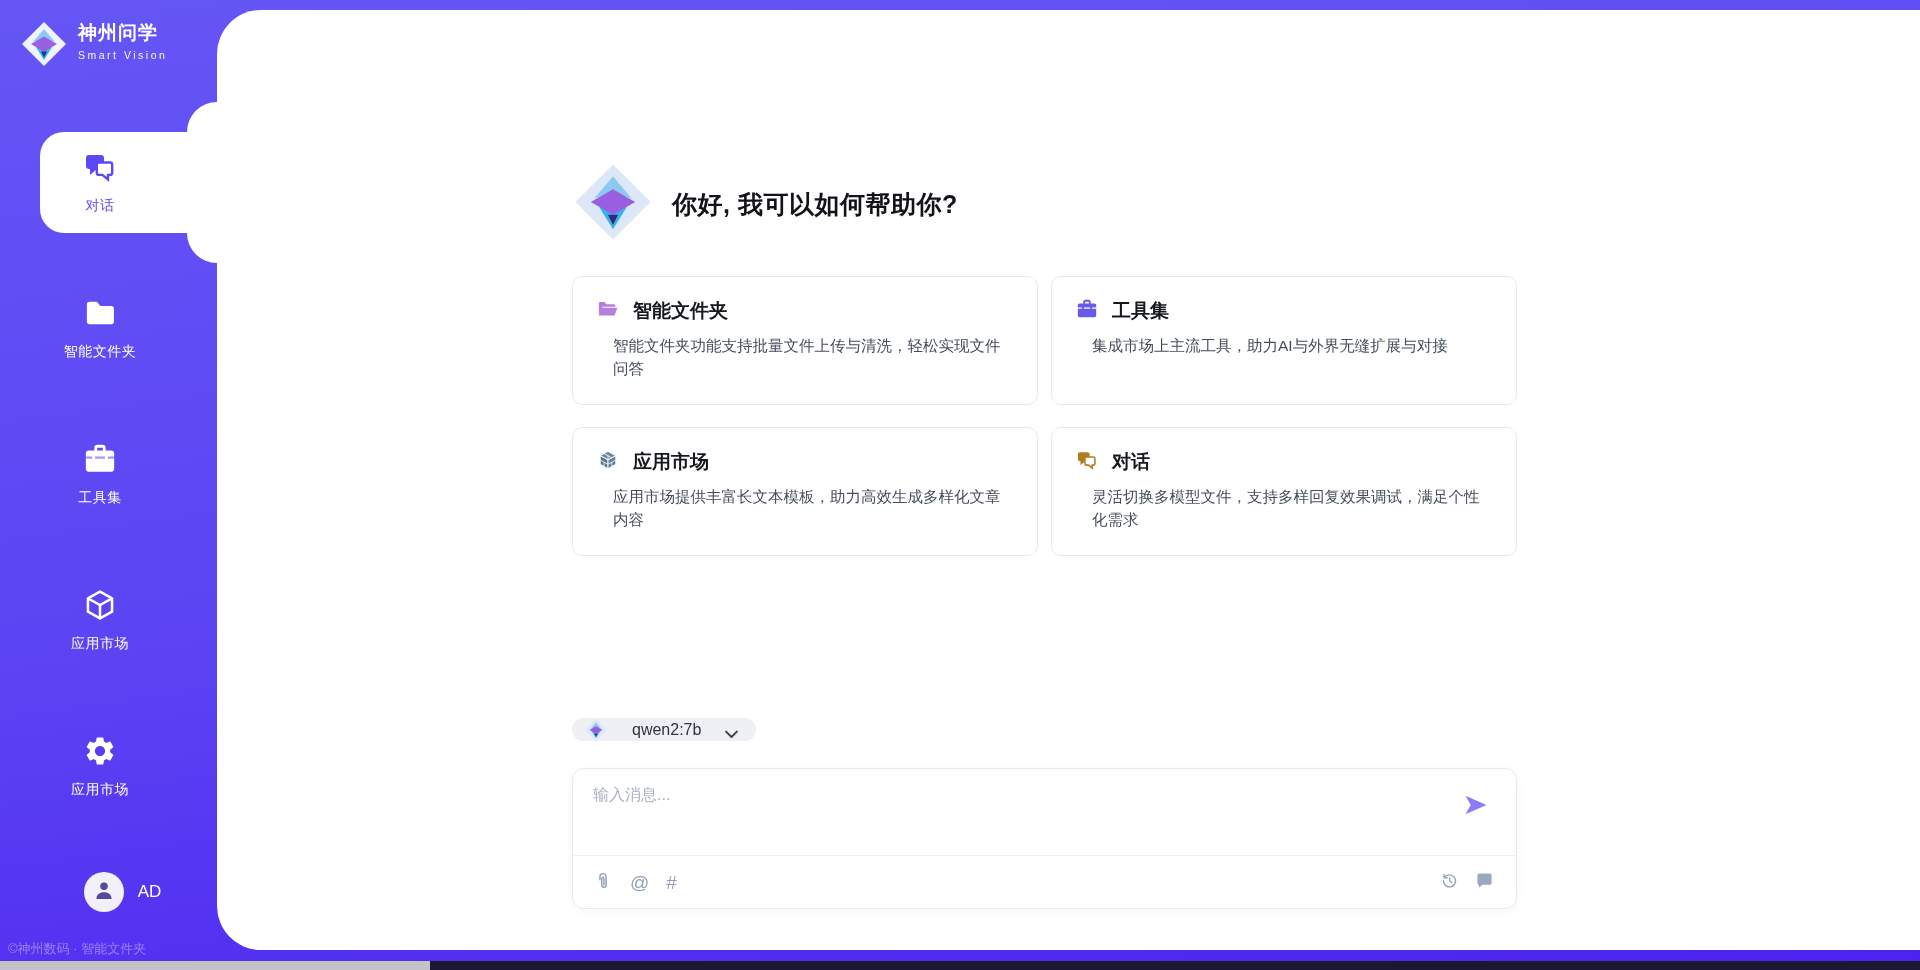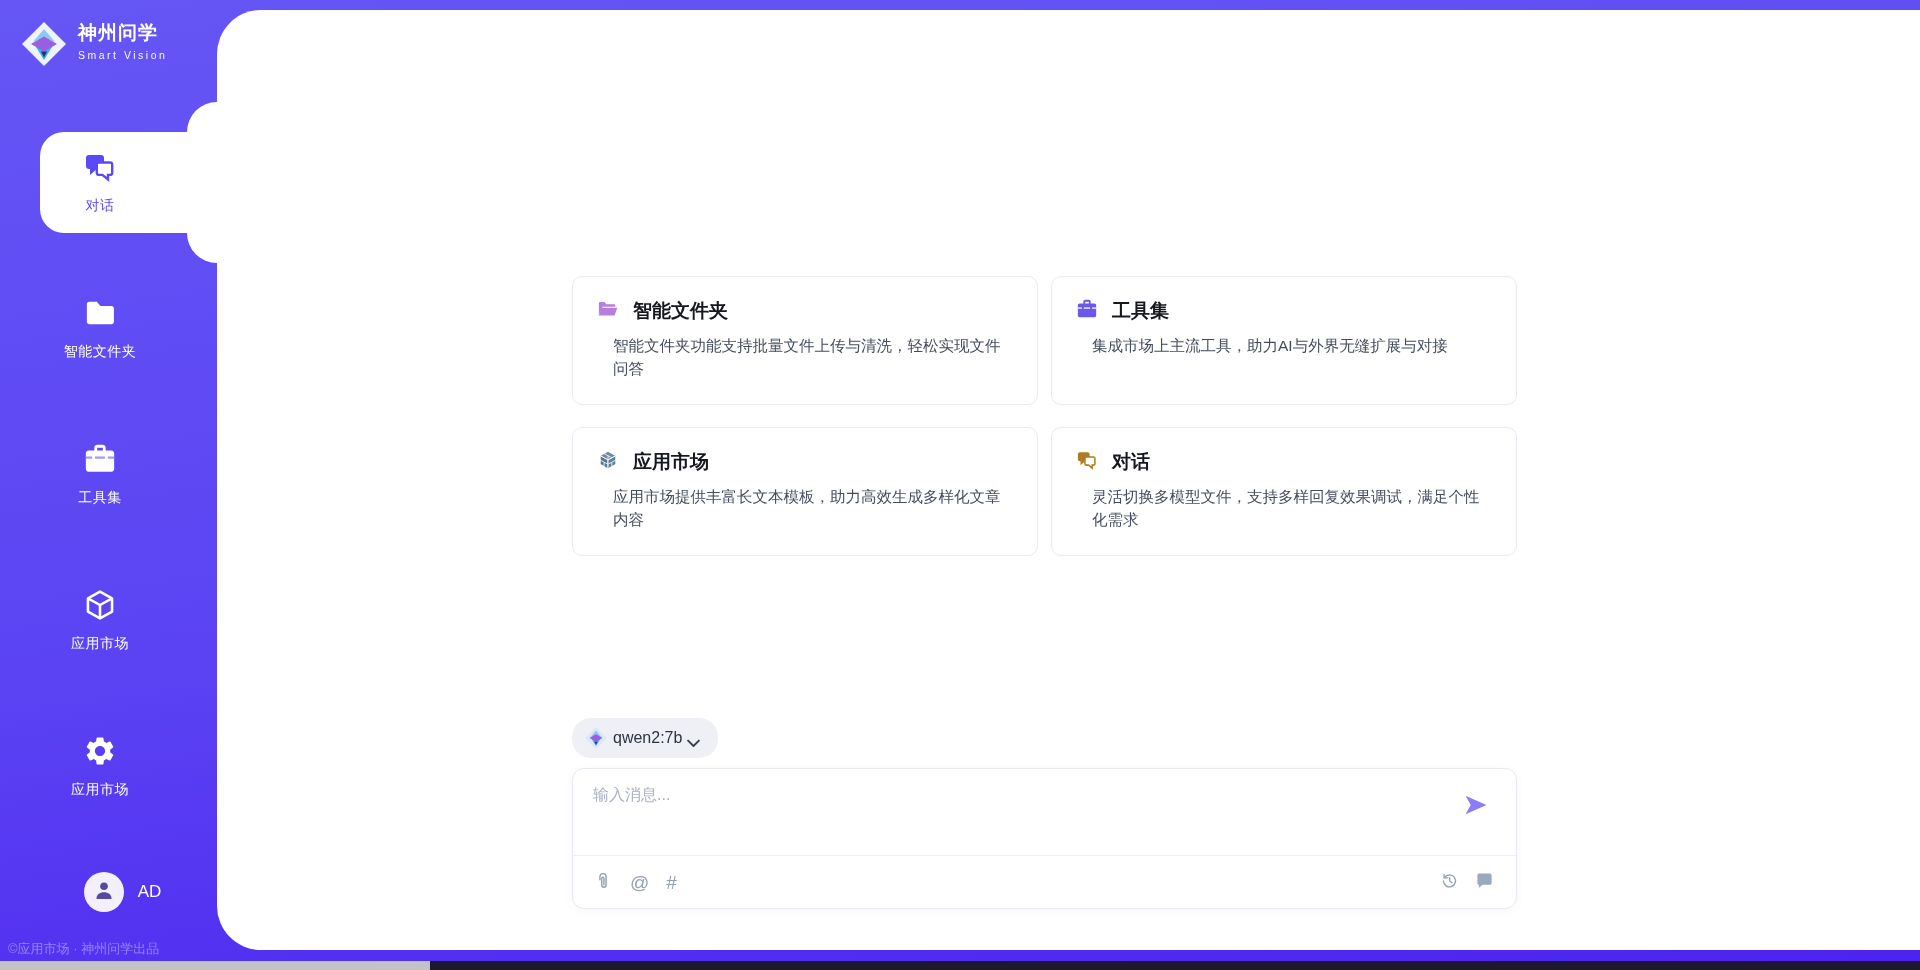--- a/index.html
+++ b/index.html
@@ -82,22 +82,22 @@
   }
   .card-head { display:flex; align-items:center; gap:14px; margin-bottom:10px; }
   .card-head svg { width:22px; height:22px; flex:none; }
   .card-title { font-size:19px; font-weight:bold; color:#15181e; }
   .card-desc { margin-left:16px; font-size:15.5px; line-height:1.5; color:#454d5c; }
   .icon-folder-open { color:#b57fdd; }
   .icon-toolbox   { color:#6a58e8; }
   .icon-chat-gold { color:#b07c21; }
 
   .model-pill {
-    position:absolute; left:355px; top:708px; height:40px;
-    display:inline-flex; align-items:center; gap:5px; padding:0 18px 0 12px;
+    position:absolute; left:355px; top:708px; height:23px;
+    display:inline-flex; align-items:center; gap:24px; padding:0 18px 0 12px;
     background:#eef0f6; border-radius:19px; cursor:pointer;
   }
   .model-pill .pill-logo { width:24px; height:24px; }
   .model-name { font-size:16px; color:#2d3340; }
   .model-pill .chev { width:13px; height:9px; }
 
   .composer {
     position:absolute; left:355px; top:758px; width:945px; height:141px;
     background:#fff; border:1px solid #e7eaf1; border-radius:12px;
     box-shadow:0 2px 10px rgba(40,50,90,.04);
@@ -219,25 +219,37 @@
       <span>
         <svg viewBox="0 0 24 24" fill="currentColor">
           <circle cx="12" cy="8.2" r="3.8"></circle>
           <path d="M4.5 20.5 c0 -4.2 3.4 -6.3 7.5 -6.3 s7.5 2.1 7.5 6.3 v0.5 h-15 z"></path>
         </svg>
       </span>
     </span>
     <span class="user-name">AD</span>
   </div>
 
-  <div class="sidebar-footer">©应用市场 · 神州问学出品</div>
+  <div class="sidebar-footer">©神州数码 · 智能文件夹</div>
 </div>
 
 <div class="main-panel">
 
+  <div class="greeting">
+    <span>
+      <svg viewBox="0 0 48 48">
+        <polygon points="24,2 46,24 24,46 2,24" fill="#dce7f8"></polygon>
+        <polygon points="24,9 35,22 24,18.5 13,22" fill="#8cc9f2"></polygon>
+        <polygon points="16,27 32,27 24,40" fill="#38b2ec"></polygon>
+        <polygon points="24,16.5 37,24 24,31.5 11,24" fill="#9a5fe0"></polygon>
+        <polygon points="21,31.5 27,31.5 24,37.5" fill="#2f2c7e"></polygon>
+      </svg>
+    </span>
+    <span class="greeting-text">你好, 我可以如何帮助你?</span>
+  </div>
 
   <div class="cards">
 
     <div class="card">
       <div class="card-head">
         <span class="icon-folder-open">
           <svg viewBox="0 0 24 24" fill="currentColor">
             <path d="M2 6 a1.6 1.6 0 0 1 1.6 -1.6 h4.6 l2 2.4 h8.2 a1.6 1.6 0 0 1 1.6 1.6 v1.1 h-14 l-4 9 z"></path>
             <path d="M4.6 10.6 h17.6 l-3 8.4 H2 z"></path>
           </svg>

